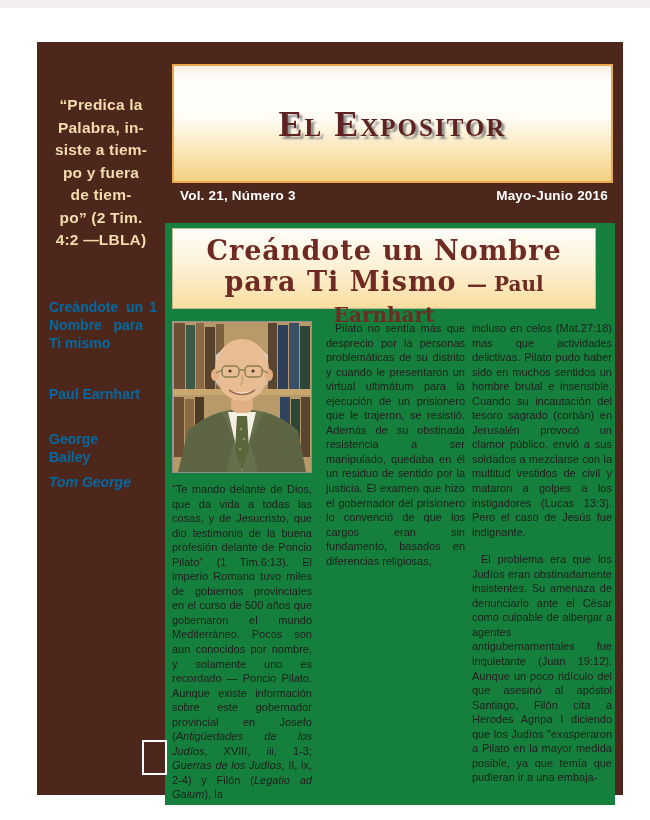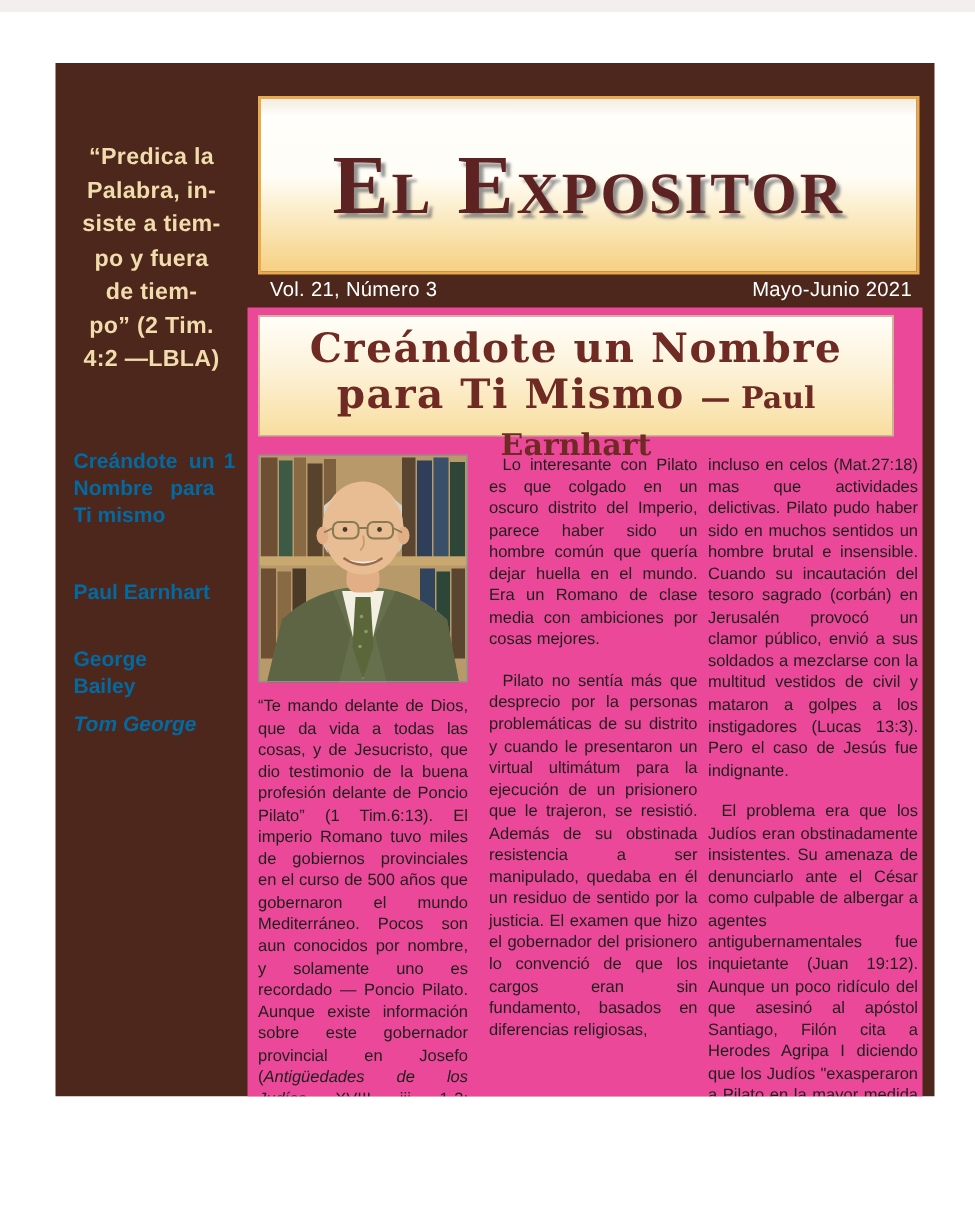--- a/index.html
+++ b/index.html
@@ -1,16 +1,16 @@
 <!DOCTYPE html>
 <html lang="es"><head>
 <meta charset="utf-8">
 <style>
   html,body{margin:0;padding:0;background:#fff;}
-  .page{position:relative;width:650px;height:731px;background:#ffffff;overflow:hidden;
+  .page{position:relative;width:650px;height:820px;background:#ffffff;overflow:hidden;
         font-family:"Liberation Sans",sans-serif;}
   .top-strip{position:absolute;left:0;top:0;width:650px;height:8px;background:#f2efee;}
   .frame{position:absolute;left:37px;top:42px;width:586px;height:753px;background:#4d271b;}
 
   
   .sidebar{position:absolute;left:37px;top:42px;width:128px;height:753px;}
   .sidebar-quote{margin:52px 8px 0;text-align:center;font-weight:bold;font-size:15.5px;
         line-height:22.5px;color:#f1dcad;white-space:pre-line;letter-spacing:.2px;}
   .toc{position:absolute;left:12px;right:9px;top:256px;color:#0369a1;}
   .toc-item{position:relative;font-weight:bold;font-size:14px;line-height:18px;
@@ -21,28 +21,28 @@
   .toc-item:nth-child(3){margin-bottom:7px;}
   .toc-item:nth-child(4){margin-bottom:14px;font-style:italic;}
   .toc-item:nth-child(5){margin-bottom:14px;}
 
   
   .masthead{position:absolute;left:172px;top:64px;width:441px;height:119px;box-sizing:border-box;
         border:2px solid #e9a94d;
         background:linear-gradient(180deg,#f3ede1 0%,#fffefb 10%,#fffdf6 45%,#f9e3ae 78%,#f6d084 100%);
         display:flex;align-items:center;justify-content:center;}
   .masthead-title{font-family:"Liberation Serif",serif;font-weight:bold;font-variant:small-caps;
-        font-size:56px;color:#5d2322;letter-spacing:2px;line-height:1;
+        font-size:36px;color:#5d2322;letter-spacing:2px;line-height:1;
         text-shadow:3px 3px 2px rgba(120,120,120,.8);}
   .volbar{position:absolute;left:180px;top:185px;width:428px;height:20px;display:flex;
-        justify-content:space-between;color:#fff;font-weight:normal;
+        justify-content:space-between;align-items:center;color:#fff;font-weight:bold;
         font-size:13.5px;letter-spacing:.2px;}
 
   
-  .content{position:absolute;left:165px;top:205px;width:450px;height:582px;background:#ec4899;}
+  .content{position:absolute;left:165px;top:223px;width:450px;height:582px;background:#15803d;}
   .title-box{position:absolute;left:7px;top:5px;width:424px;height:81px;box-sizing:border-box;
         border:1px solid #c8b78f;text-align:center;color:#6e2a23;
         background:linear-gradient(180deg,#fffef9 0%,#fdf2d8 45%,#f8dd9f 100%);
         font-family:"DejaVu Serif",serif;font-weight:600;}
   .title-box .t1{font-size:27px;margin-top:6px;letter-spacing:1px;}
   .title-box .t2{font-size:27px;margin-top:0;letter-spacing:1px;}
   .title-box .author{font-size:20px;letter-spacing:0;}
 
   .col{position:absolute;top:98px;width:140px;font-size:11px;line-height:14.55px;
         text-align:justify;color:#1e1e1c;hyphens:auto;-webkit-hyphens:auto;}
@@ -79,21 +79,21 @@
         <div class="toc-item"><span>Tom George</span></div>
       </nav>
   </aside>
 
   <header class="masthead">
     <div class="masthead-title">El Expositor</div>
   </header>
 
   <div class="volbar">
     <span>Vol. 21, Número 3</span>
-    <span>Mayo-Junio 2021</span>
+    <span>Mayo-Junio 2016</span>
   </div>
 
   <main class="content">
     <div class="title-box">
       <div class="t1">Creándote un Nombre</div>
       <div class="t2">
         <span>para Ti Mismo</span>
         <span class="author">
           <span>—</span>
           <span>Paul Earnhart</span>
@@ -157,21 +157,20 @@
         <path d="M60,70 Q70,75 80,70 Q70,73 60,70" fill="#f6f2e8"></path>
         <rect x="0.5" y="0.5" width="139" height="151" fill="none" stroke="#8f8f8f" stroke-width="1"></rect>
       </svg>
       <div class="col-text">
           <p><span>“Te mando delante de Dios, que da vida a todas las cosas, y de Jesucristo, que dio testimonio de la buena profesión delante de Poncio Pilato” (1 Tim.6:13).  El imperio Romano tuvo miles de gobiernos provinciales en el curso de 500 años que gobernaron el mundo Mediterráneo.  Pocos son aun conocidos por nombre, y solamente uno es recordado — Poncio Pilato. Aunque existe información sobre este gobernador provincial en Josefo (</span><i>Antigüedades de los Judíos</i><span>, XVIII, iii, 1-3; </span><i>Guerras de los Judíos</i><span>, II, ix, 2-4) y Filón (</span><i>Legatio ad Gaium</i><span>), la</span></p>
         </div>
     </div>
 
     <div class="col col2">
       <div class="col-text">
-          <p class="ind"><span>Lo interesante con Pilato es que colgado en un oscuro distrito del Imperio, parece haber sido un hombre común que quería dejar huella en el mundo. Era un Romano de clase media con ambiciones por cosas mejores.</span></p>
           <p class="ind"><span>Pilato no sentía más que desprecio por la personas problemáticas de su distrito y cuando le presentaron un virtual ultimátum para la ejecución de un prisionero que le trajeron, se resistió. Además de su obstinada resistencia a ser manipulado, quedaba en él un residuo de sentido por la justicia.  El examen que hizo el gobernador del prisionero lo convenció de que los cargos eran sin fundamento, basados en diferencias religiosas,</span></p>
         </div>
     </div>
 
     <div class="col col3">
       <div class="col-text">
           <p><span>incluso en celos (Mat.27:18) mas que actividades delictivas. Pilato pudo haber sido en muchos sentidos un hombre brutal e insensible. Cuando su incautación del tesoro sagrado (corbán) en Jerusalén provocó un clamor público, envió a sus soldados a mezclarse con la multitud vestidos de civil y mataron a golpes a los instigadores (Lucas 13:3). Pero el caso de Jesús fue indignante.</span></p>
           <p class="ind"><span>El problema era que los Judíos eran obstinadamente insistentes. Su amenaza de denunciarlo ante el César como culpable de albergar a agentes antigubernamentales fue inquietante (Juan 19:12). Aunque un poco ridículo del que asesinó al apóstol Santiago, Filón cita a Herodes Agripa I diciendo que los Judíos "exasperaron a Pilato en la mayor medida posible, ya que temía que pudieran ir a una embaja-</span></p>
         </div>
     </div>

